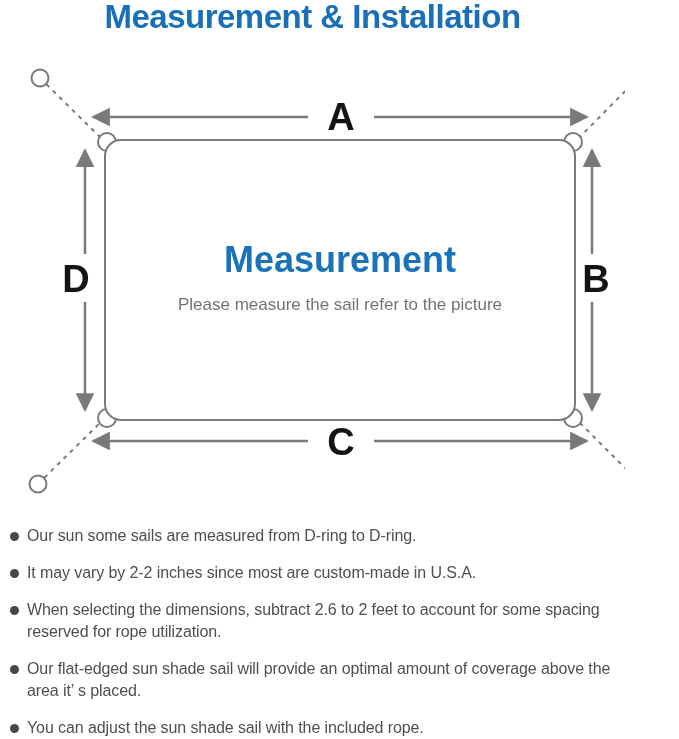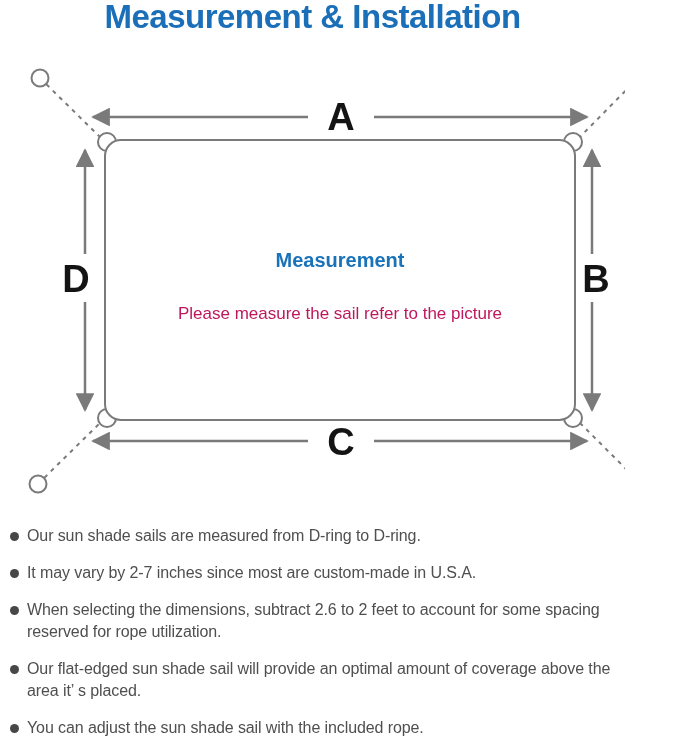--- a/index.html
+++ b/index.html
@@ -18,24 +18,24 @@
     font-size:38px; font-weight:bold; color:#141414; line-height:1;
   }
   .label-a { left:341px; top:117px; }
   .label-b { left:596px; top:279px; }
   .label-c { left:341px; top:442px; }
   .label-d { left:76px;  top:279px; }
   .center-text {
     position:absolute; left:105px; top:244px; width:470px; text-align:center;
   }
   .center-heading {
-    font-size:20px; font-weight:bold; color:#1a73b9; line-height:32px;
+    font-size:36px; font-weight:bold; color:#1a73b9; line-height:32px;
   }
   .center-sub {
-    font-size:17px; color:#be185d; line-height:20px; margin-top:28px;
+    font-size:17px; color:#737373; line-height:20px; margin-top:19px;
   }
   .notes {
     position:absolute; top:525px; left:10px; right:2px;
     list-style:none; margin:0; padding:0;
   }
   .notes li {
     display:flex; gap:8px; margin-bottom:15px;
     font-size:16px; line-height:22px; color:#4f4f4f; letter-spacing:-0.1px;
   }
   .dot {
@@ -98,25 +98,25 @@
   <div class="dim-label label-d">D</div>
 
   <div class="center-text">
     <div class="center-heading">Measurement</div>
     <div class="center-sub">Please measure the sail refer to the picture</div>
   </div>
 
   <ul class="notes">
     <li>
       <span class="dot"></span>
-      <span>Our sun shade sails are measured from D-ring to D-ring.</span>
+      <span>Our sun some sails are measured from D-ring to D-ring.</span>
     </li>
     <li>
       <span class="dot"></span>
-      <span>It may vary by 2-7 inches since most are custom-made in U.S.A.</span>
+      <span>It may vary by 2-2 inches since most are custom-made in U.S.A.</span>
     </li>
     <li>
       <span class="dot"></span>
       <span>When selecting the dimensions, subtract 2.6 to 2 feet to account for some spacing reserved for rope utilization.</span>
     </li>
     <li>
       <span class="dot"></span>
       <span>Our flat-edged sun shade sail will provide an optimal amount of coverage above the area it’ s placed.</span>
     </li>
     <li>

